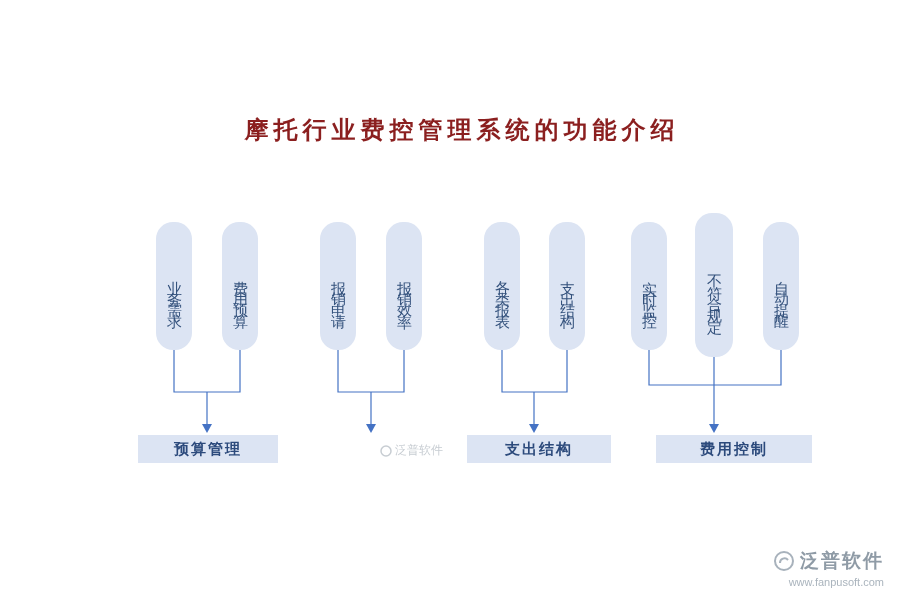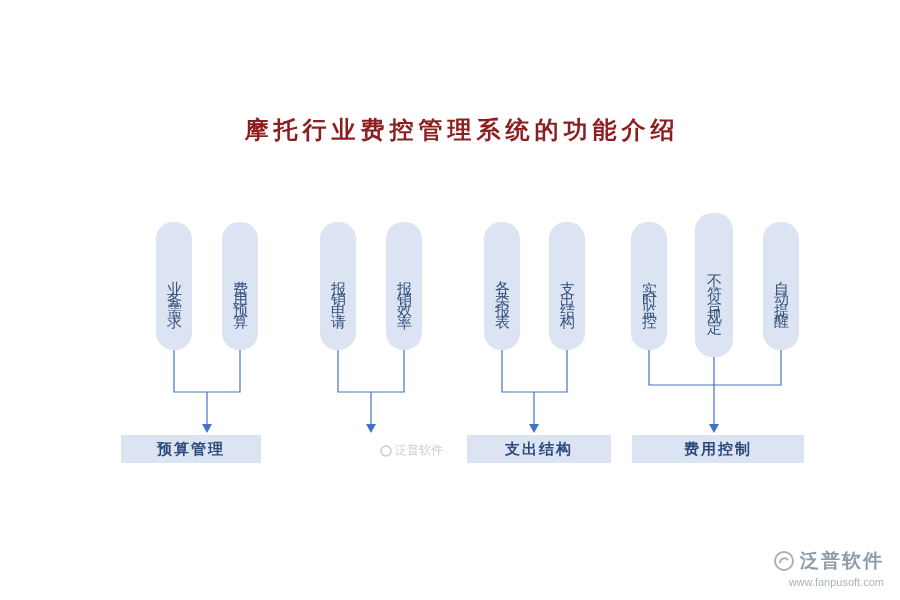--- a/index.html
+++ b/index.html
@@ -153,27 +153,27 @@
   <div class="vbox" style="left:631px;top:222px">
     <span>实时监控</span>
   </div>
   <div class="vbox tall" style="left:695px;top:213px;width:38px">
     <span>不符合规定</span>
   </div>
   <div class="vbox" style="left:763px;top:222px">
     <span>自动提醒</span>
   </div>
 
-  <div class="result" style="left:121px;width:140px">
+  <div class="result" style="left:138px;width:140px">
     <span>预算管理</span>
   </div>
   <div class="result" style="left:467px;width:144px">
     <span>支出结构</span>
   </div>
-  <div class="result" style="left:632px;width:172px">
+  <div class="result" style="left:656px;width:156px">
     <span>费用控制</span>
   </div>
 
   <div class="watermark">
     <svg width="12" height="12" viewBox="0 0 12 12">
       <circle cx="6" cy="6" r="5" fill="none" stroke="#9aa4ae" stroke-width="1.5"></circle>
     </svg>
     <span>泛普软件</span>
   </div>
 

